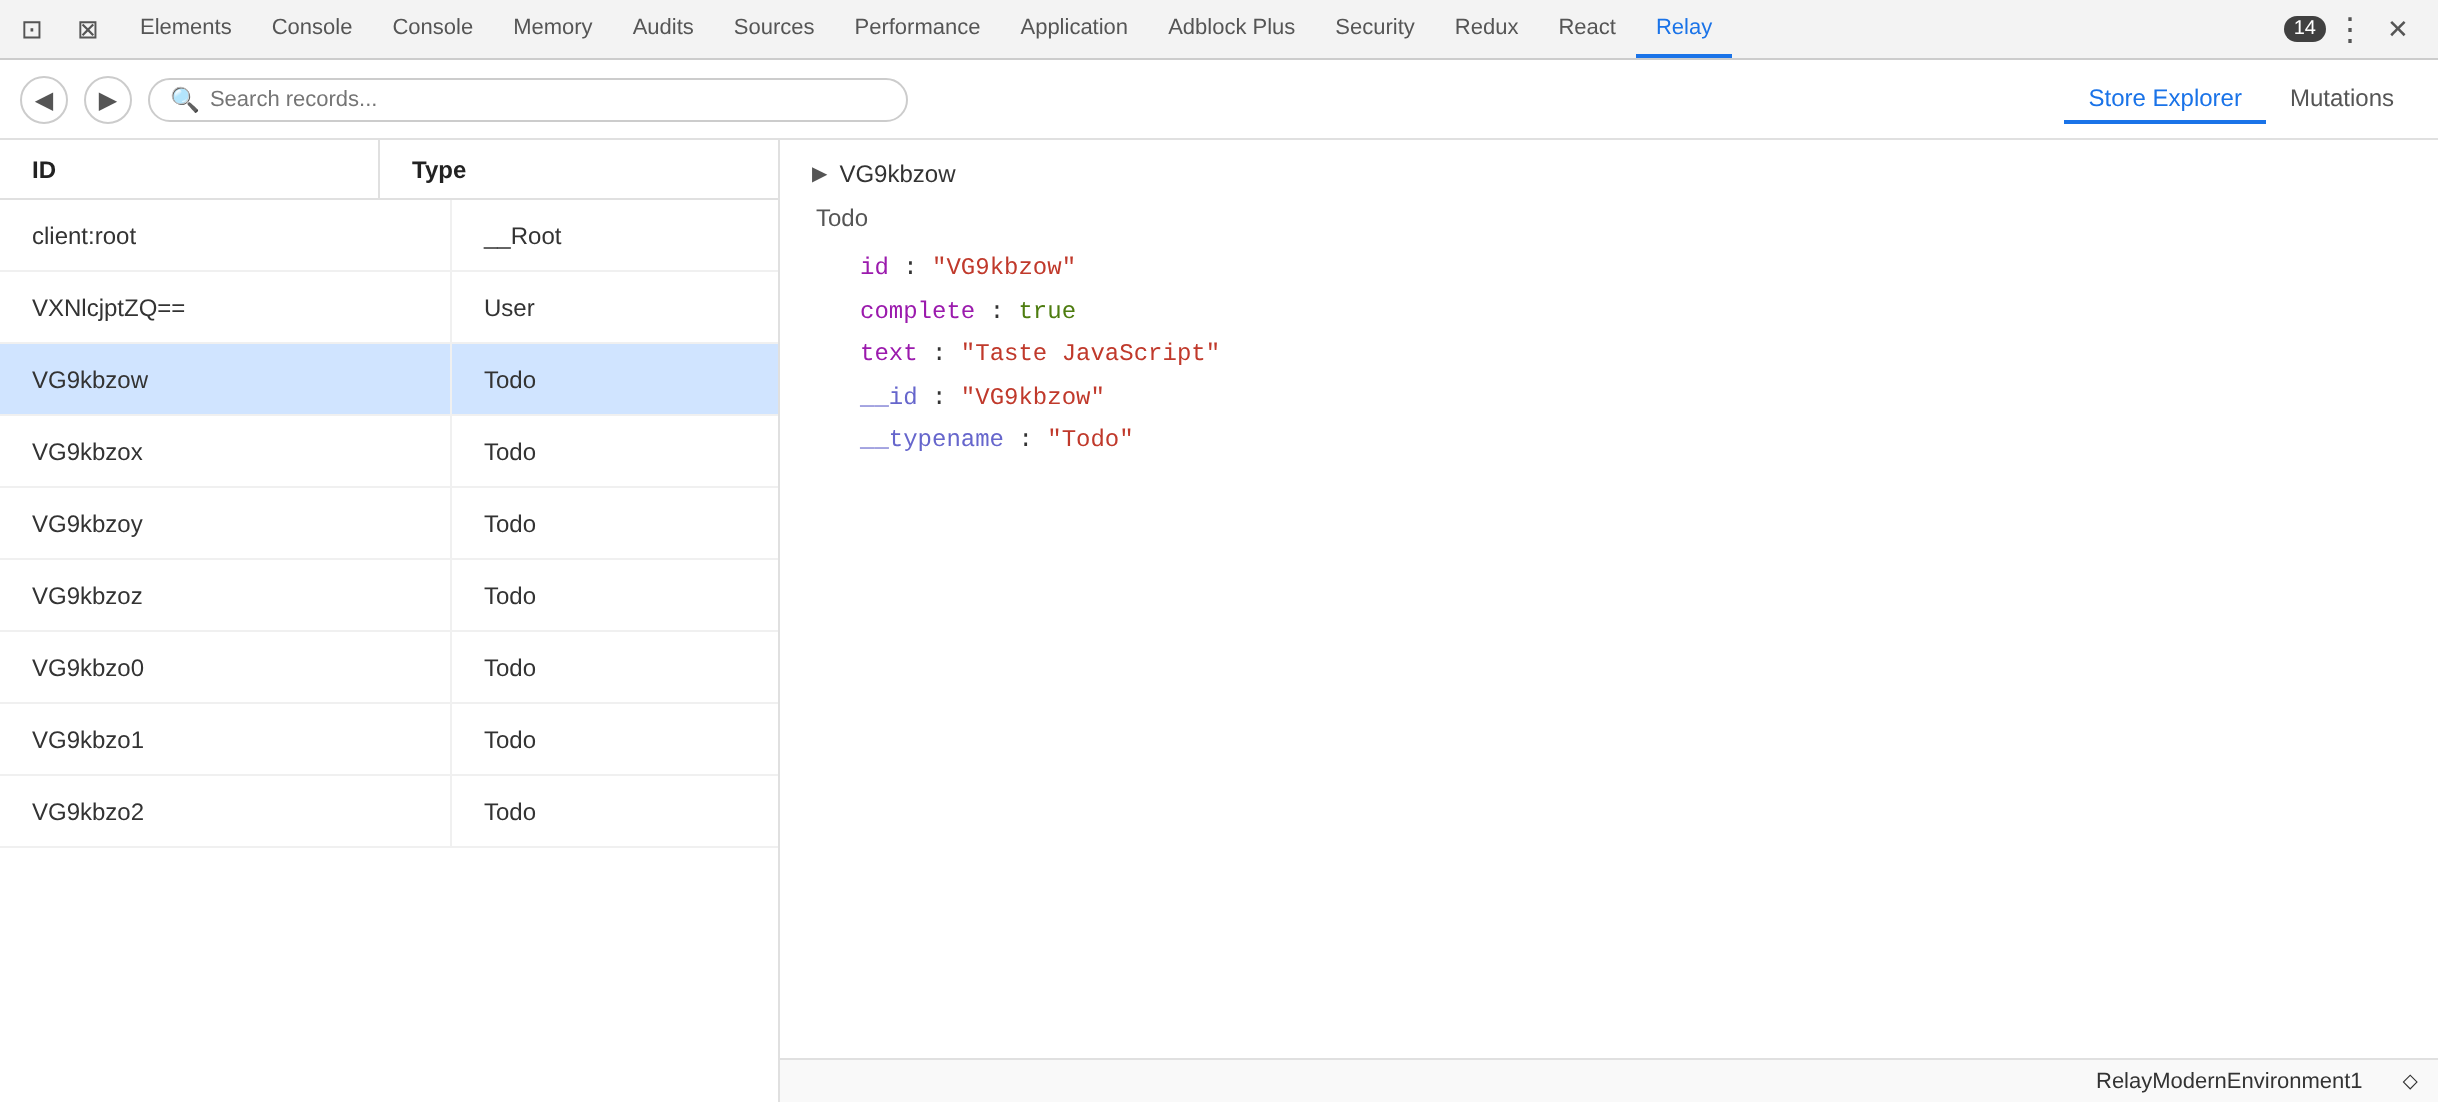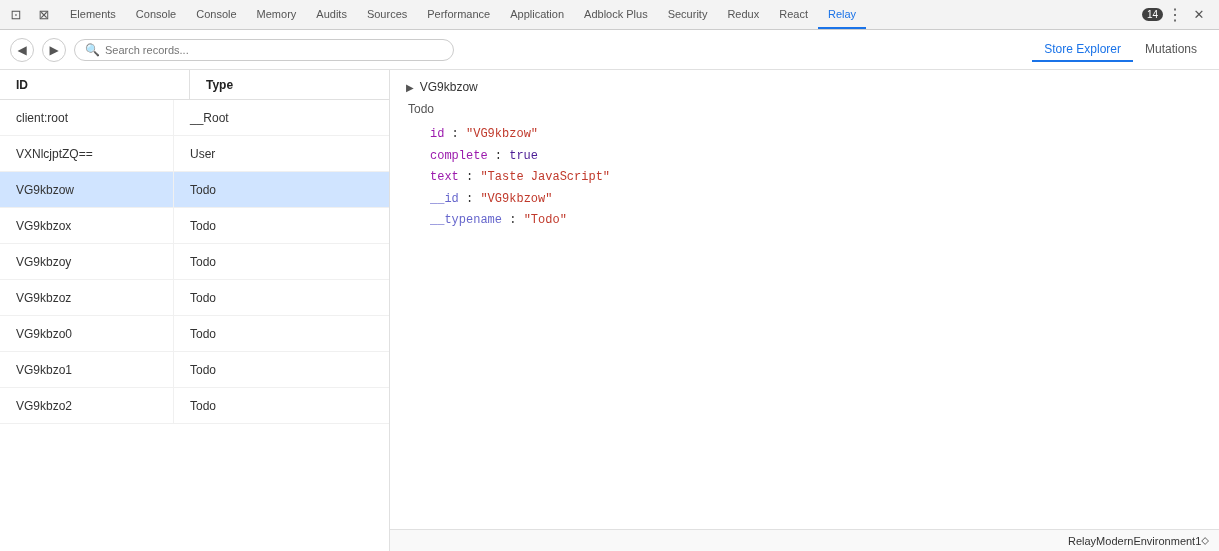--- a/index.html
+++ b/index.html
@@ -127,21 +127,21 @@
       overflow-y: auto; flex: 1;
     }
     .table-row {
       display: flex;
       height: 36px;
       cursor: pointer;
       border-bottom: 1px solid #f0f0f0;
     }
     .table-row.selected { background: #d0e4ff; }
     .cell-id {
-      width: 174px;
+      width: 226px;
       padding: 0 16px;
       display: flex; align-items: center;
       font-size: 12px; color: #333;
       border-right: 1px solid #f0f0f0;
       white-space: nowrap; overflow: hidden; text-overflow: ellipsis;
     }
     .cell-type {
       padding: 0 16px;
       display: flex; align-items: center;
       font-size: 12px; color: #333;
@@ -171,38 +171,38 @@
     }
     .field-line {
       font-size: 12px;
       line-height: 1.8;
       font-family: 'Courier New', Courier, monospace;
     }
     .field-key { color: #9b1aad; }
     .field-key-dunder { color: #6666cc; }
     .field-colon { color: #333; }
     .field-value-string { color: #c0392b; }
-    .field-value-bool { color: #4c1d95; }
+    .field-value-bool { color: #4d7c0f; }
 
     
     .bottom-bar {
       position: absolute;
       bottom: 0; right: 0;
       height: 22px;
       display: flex; align-items: center; justify-content: flex-end;
       padding: 0 10px;
       font-size: 11px; color: #333;
       border-top: 1px solid #e0e0e0;
       width: calc(100% - 390px);
       background: #f9f9f9;
     }
     .env-select {
       font-size: 11px; color: #333;
       background: transparent; border: none; cursor: pointer;
-      display: flex; align-items: center; gap: 0;
+      display: flex; align-items: center; gap: 20px;
     }
   </style>
 </head>
 <body>
 
 <div class="devtools-tabs">
   <button class="icon-btn">⊡</button>
   <button class="icon-btn">⊠</button>
 
   <div class="tab-item">Elements</div>

